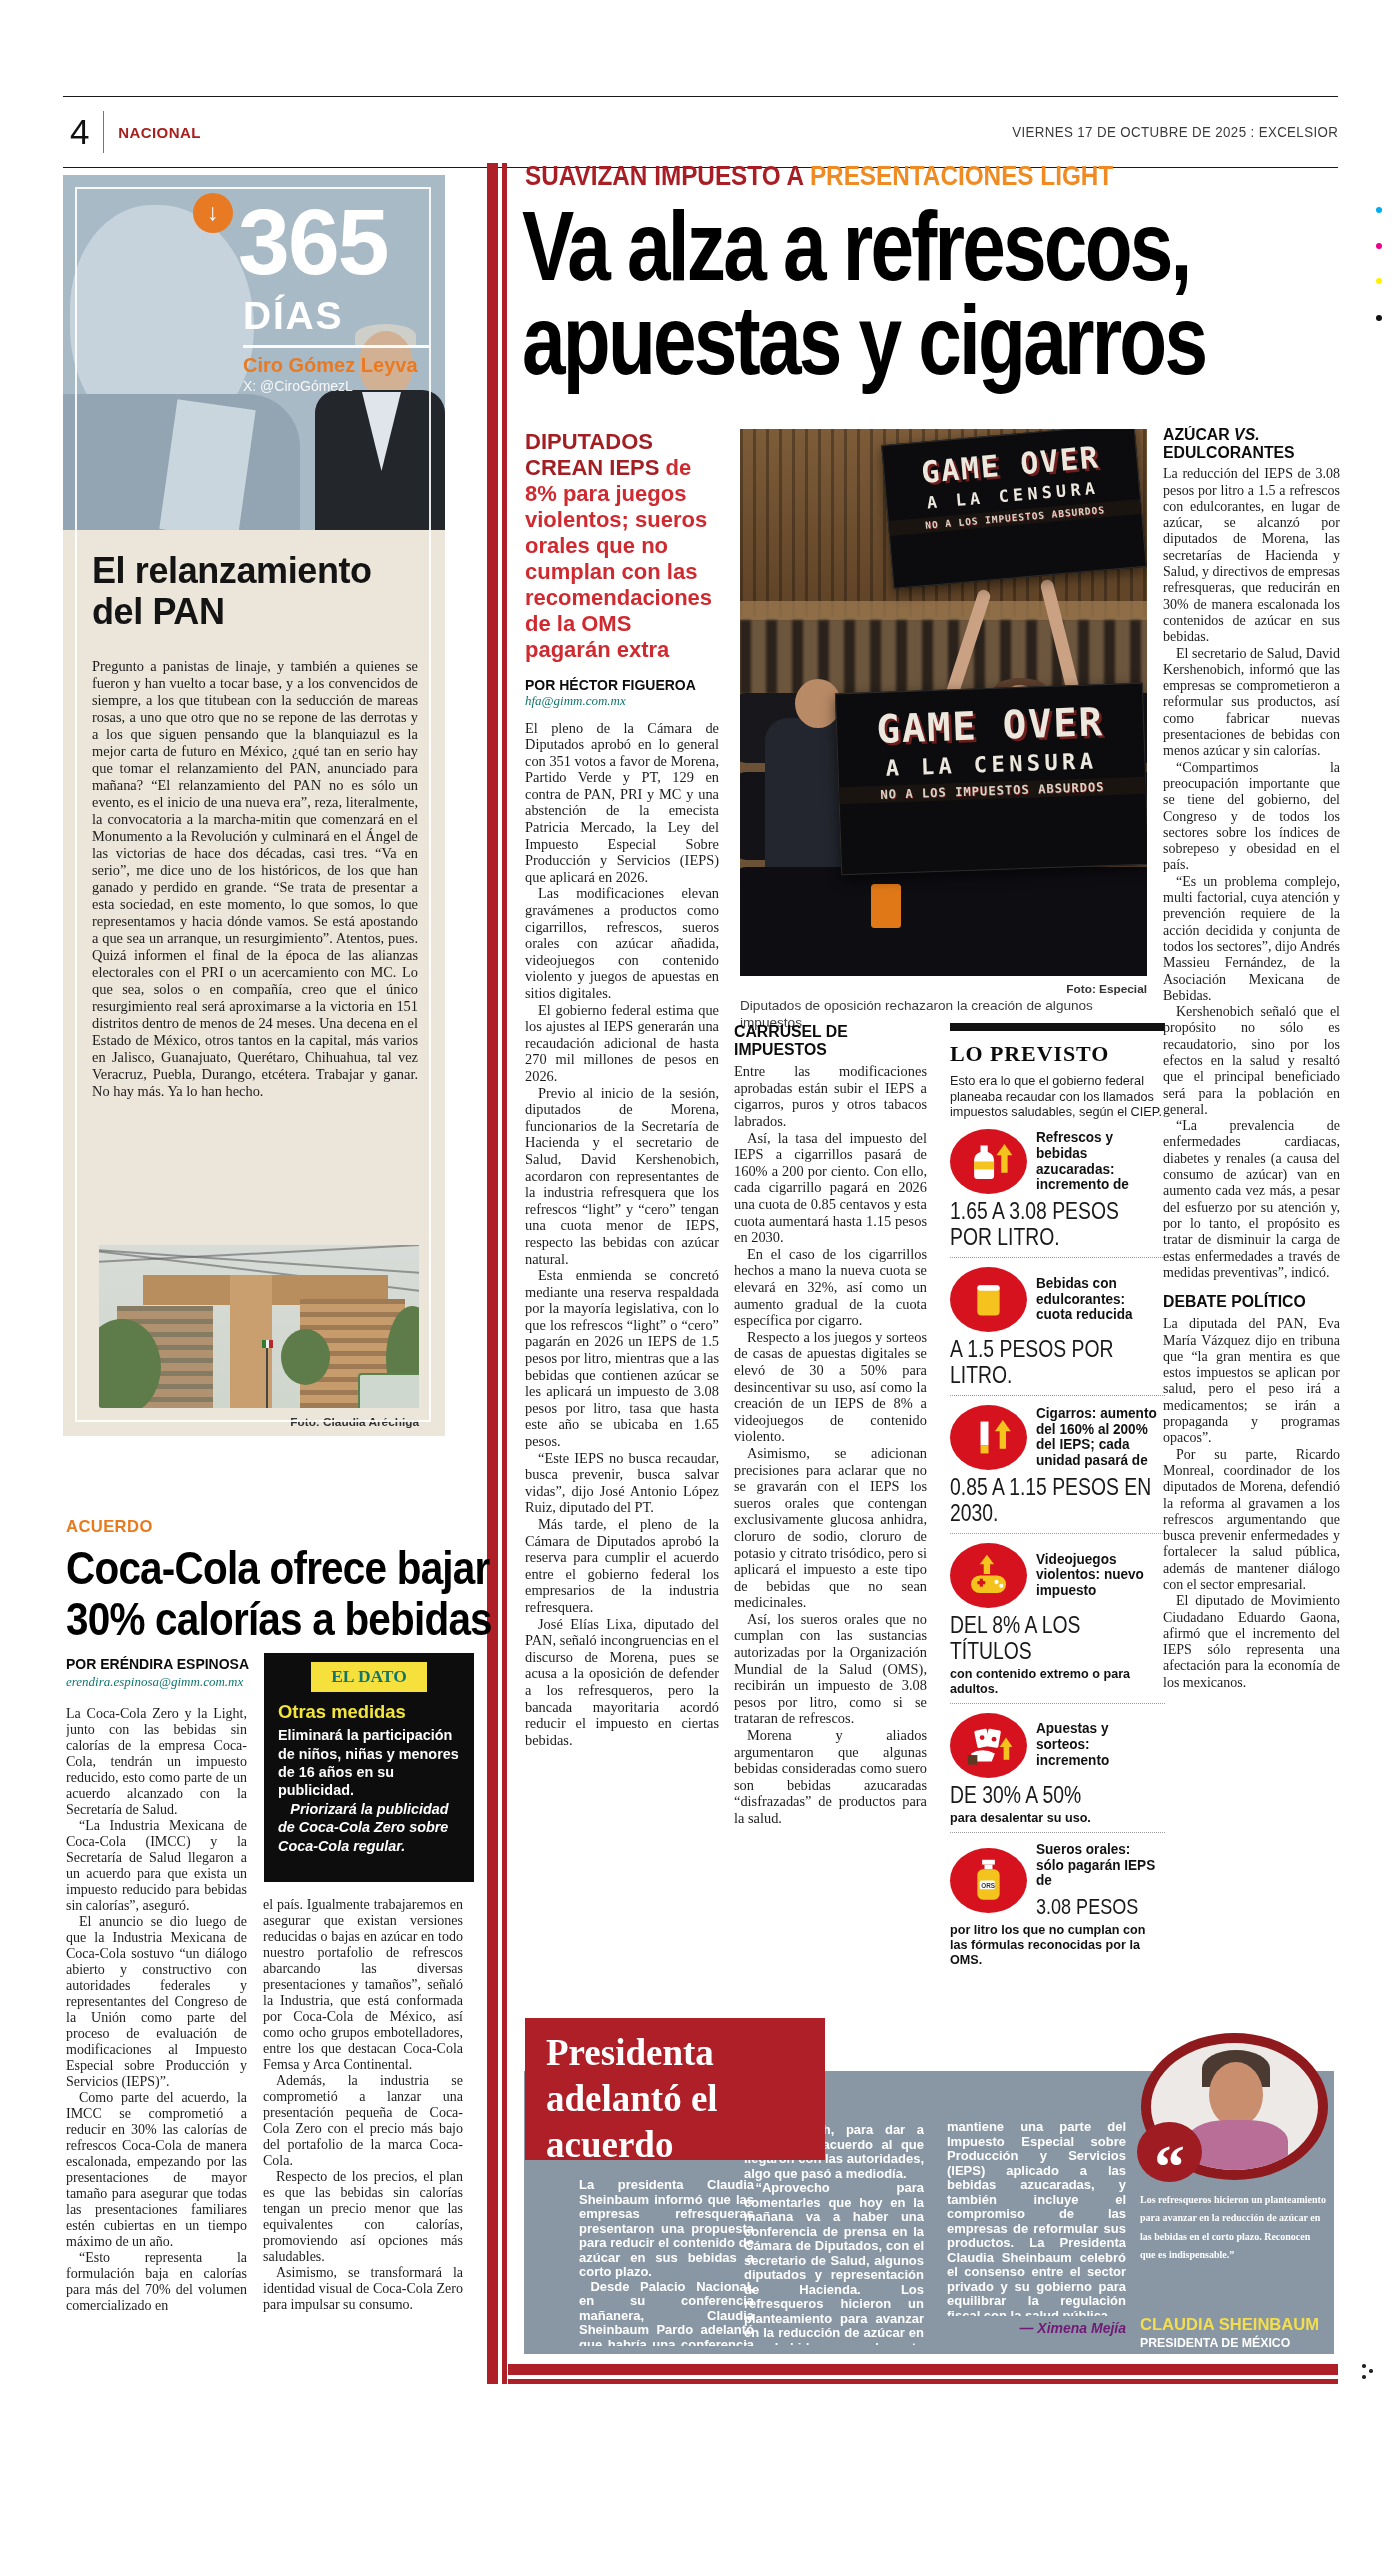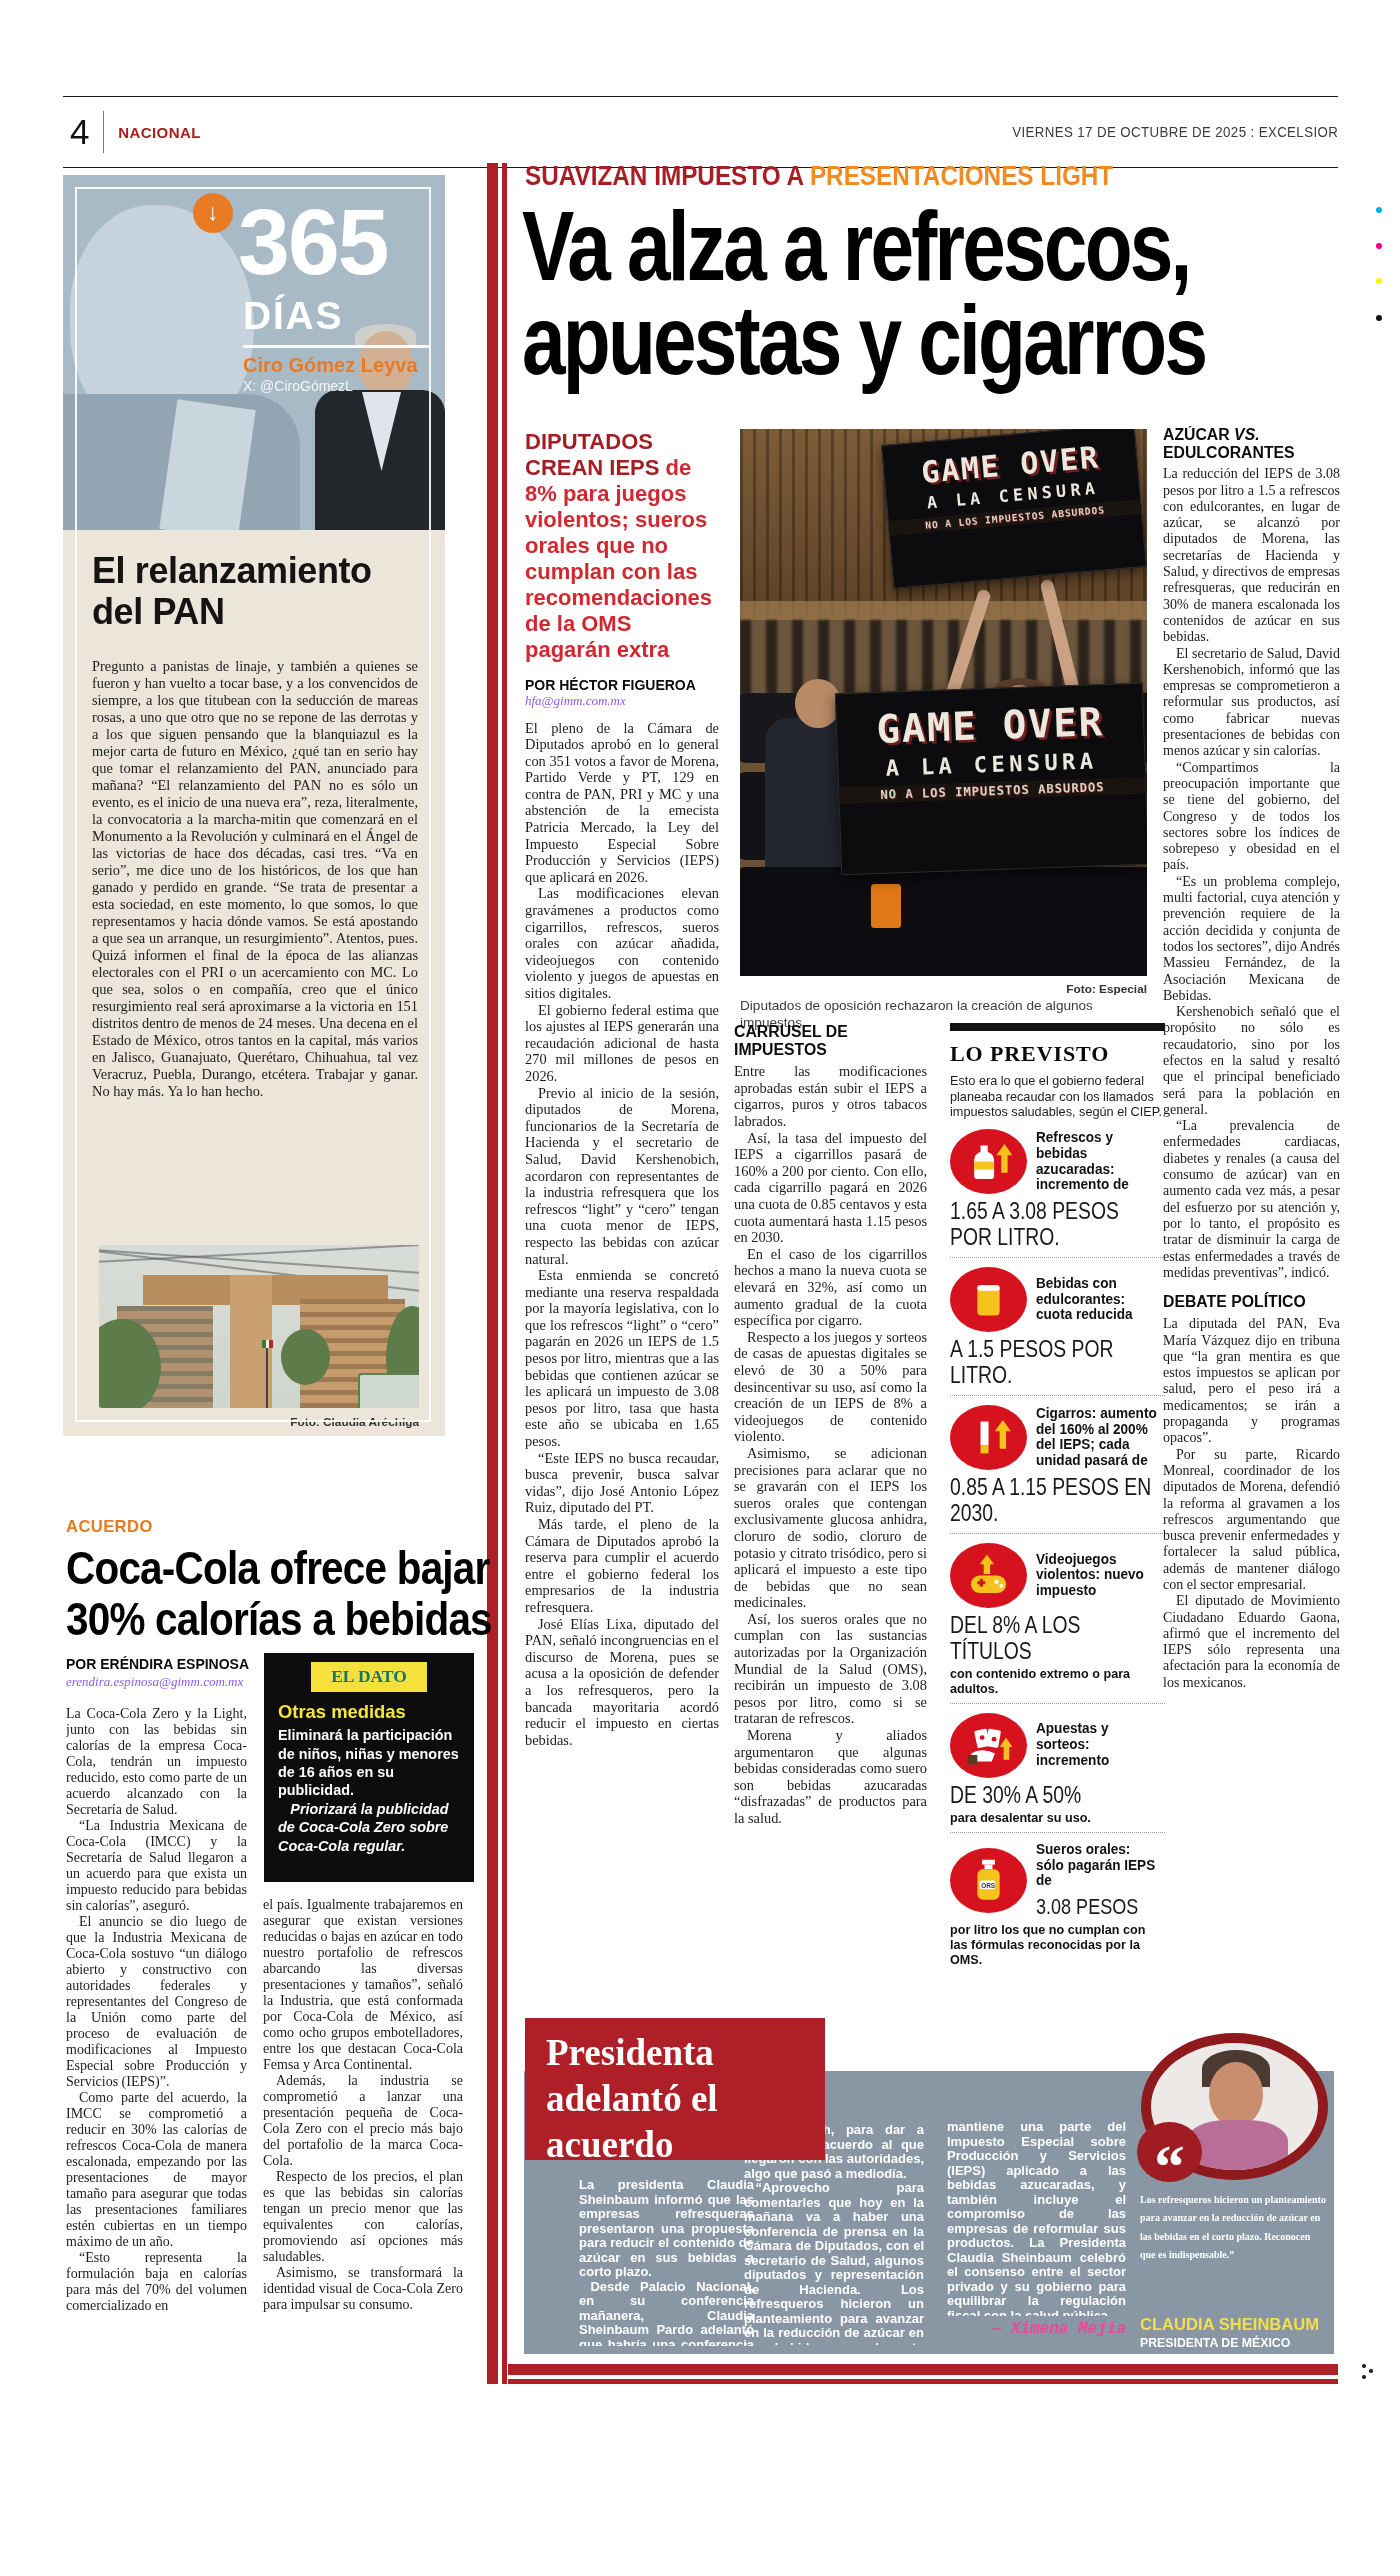--- a/index.html
+++ b/index.html
@@ -21,21 +21,21 @@
   #kicker{left:525px;top:161px;font-size:27px;font-weight:800;white-space:nowrap;transform:scaleX(.9);transform-origin:0 0;}
   #kicker .kd{color:#A81E24;} #kicker .ko{color:#EF8B22;}
   .headline-line{font-size:98px;font-weight:800;letter-spacing:-3.5px;line-height:93px;color:#000;
                  white-space:nowrap;transform:scaleX(.8);transform-origin:0 0;}
   
   .serifcol{font-family:"Liberation Serif",serif;text-align:justify;color:#1c1c1c;}
   .serifcol p{margin:0;text-indent:13px;}
   .serifcol p:first-child{text-indent:0;}
   .colhead{font-family:"Liberation Sans",sans-serif;font-weight:800;font-size:15.8px;line-height:17.5px;color:#0c0c0c;text-align:left;}
   .byline{font-size:14px;font-weight:800;color:#0c0c0c;}
-  .email{font-family:"Liberation Serif",serif;font-style:italic;font-size:13px;color:#8b5cf6;}
+  .email{font-family:"Liberation Serif",serif;font-style:italic;font-size:13px;color:#0f766e;}
   
   #colA{left:525px;top:429px;width:194px;height:1592px;overflow:hidden;}
   #deck{font-size:22px;line-height:26px;font-weight:800;}
   #deck .ds{color:#A31E23;} #deck .dr{color:#D02A30;}
   #colA .body{margin-top:10.5px;font-size:14.4px;line-height:16.6px;}
   #colB{left:734px;top:1023px;width:193px;height:998px;overflow:hidden;}
   #colB .body{font-size:14.4px;line-height:16.6px;margin-top:5.3px;}
   #colD{left:1163px;top:426px;width:177px;height:1599px;overflow:hidden;}
   #colD .body{font-size:14px;line-height:16.3px;margin-top:5.3px;}
   #debate-head{margin-top:12.3px;}
@@ -122,22 +122,22 @@
   #dato-body p{margin:0;} #dato-body p+p{text-indent:12.3px;font-style:italic;}
   
   #graybox{left:524px;top:2071px;width:810px;height:283px;background:#8997A4;}
   #redtitle{left:525px;top:2018px;width:300px;height:142px;background:#AF1F27;z-index:3;
             font-family:"Liberation Serif",serif;font-weight:800;color:#fff;font-size:37px;line-height:46px;padding:12.3px 0 0 21px;box-sizing:border-box;}
   .graycol{color:#fff;font-weight:700;font-size:13px;line-height:14.5px;text-align:justify;}
   .graycol p{margin:0;} .graycol p+p{text-indent:11.4px;}
   #gcol1{left:543px;top:2178px;width:175px;height:168px;overflow:hidden;margin-left:36px;}
   #gcol2{left:744px;top:2123px;width:180px;height:222px;overflow:hidden;}
   #gcol3{left:947px;top:2120px;width:179px;height:196px;overflow:hidden;}
-  #gsig{left:947px;top:2320px;width:179px;text-align:right;color:#ec4899;font-family:Liberation Mono, monospace;
-        font-style:italic;font-weight:700;font-size:16px;}
+  #gsig{left:947px;top:2320px;width:179px;text-align:right;color:#701a75;font-family:Liberation Sans, sans-serif;
+        font-style:italic;font-weight:700;font-size:14px;}
   #oval-photo{left:1141px;top:2033px;width:187px;height:147px;border:10.5px solid #8E1A1E;border-radius:50%;
               background:#ECE9E6;box-sizing:border-box;overflow:hidden;z-index:2;}
   #cs-hair{position:absolute;left:51px;top:7px;width:68px;height:37px;background:#4a3a32;border-radius:50% 50% 0 0;}
   #cs-face{position:absolute;left:58px;top:19px;width:54px;height:65px;background:#C98E6E;border-radius:50%;}
   #cs-blouse{position:absolute;left:35px;top:77px;width:102px;height:53px;background:#B86E96;border-radius:40% 40% 0 0;}
   #quote-badge{left:1137px;top:2122px;width:65px;height:60px;border-radius:50%;background:#9E1C22;z-index:4;
                color:#fff;display:flex;align-items:center;justify-content:center;}
   #quote-badge span{font-family:"Liberation Serif",serif;font-size:61px;line-height:17.5px;margin-top:30px;font-weight:800;}
   #gquote{left:1140px;top:2191px;width:186px;color:#fff;font-weight:800;font-size:10px;line-height:18.4px;font-family:Liberation Serif, serif;}
   #gq-author{left:1140px;top:2315px;width:193px;color:#F2DE4E;font-weight:800;font-size:16.6px;}

